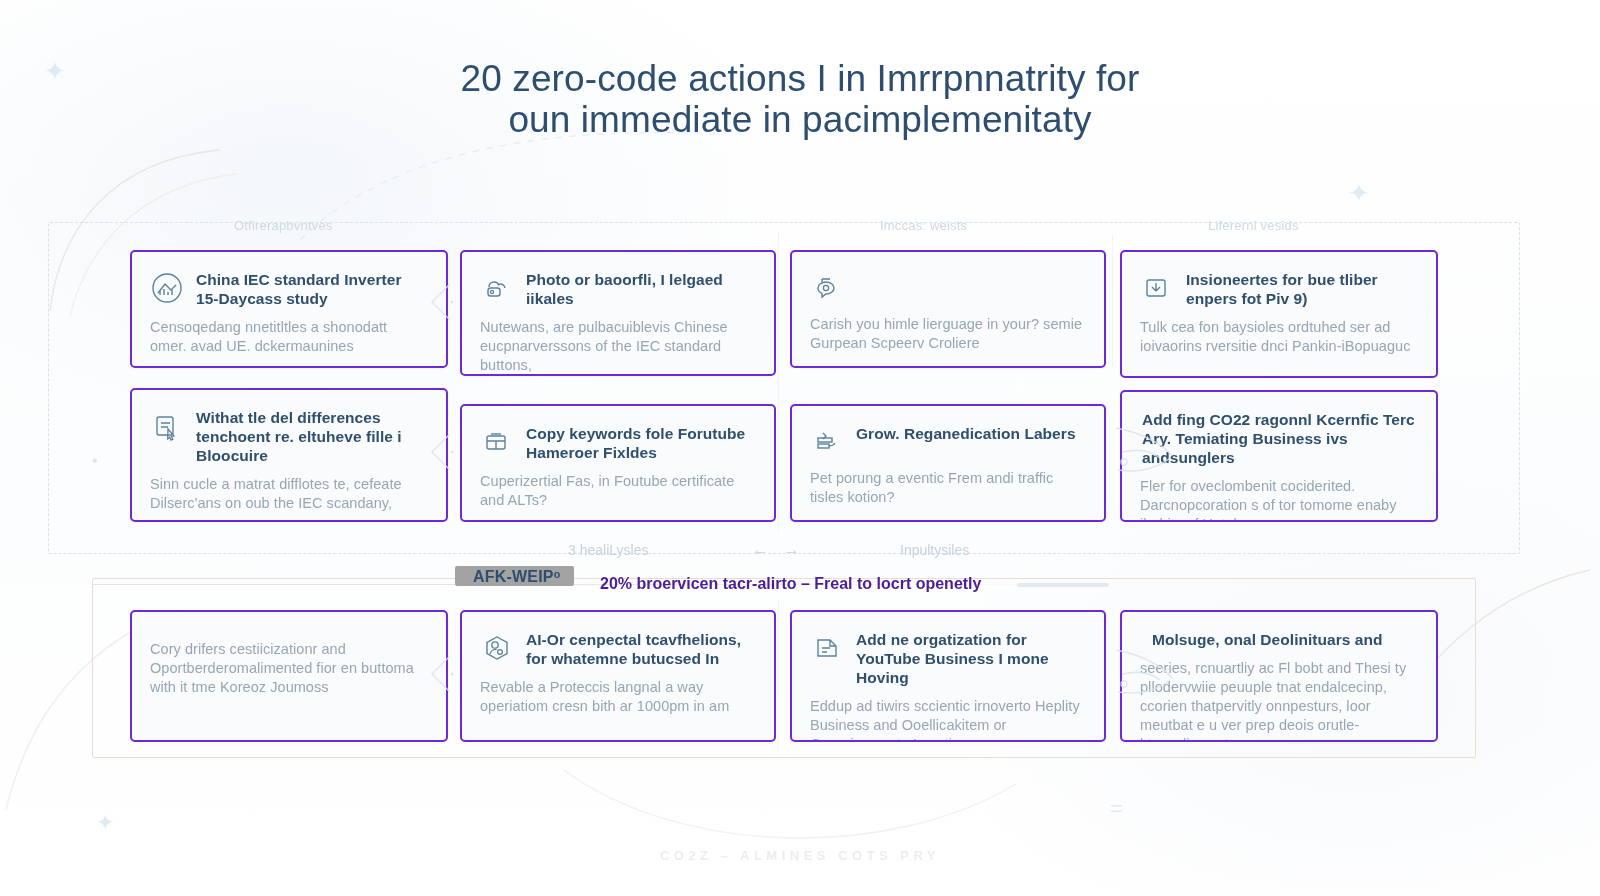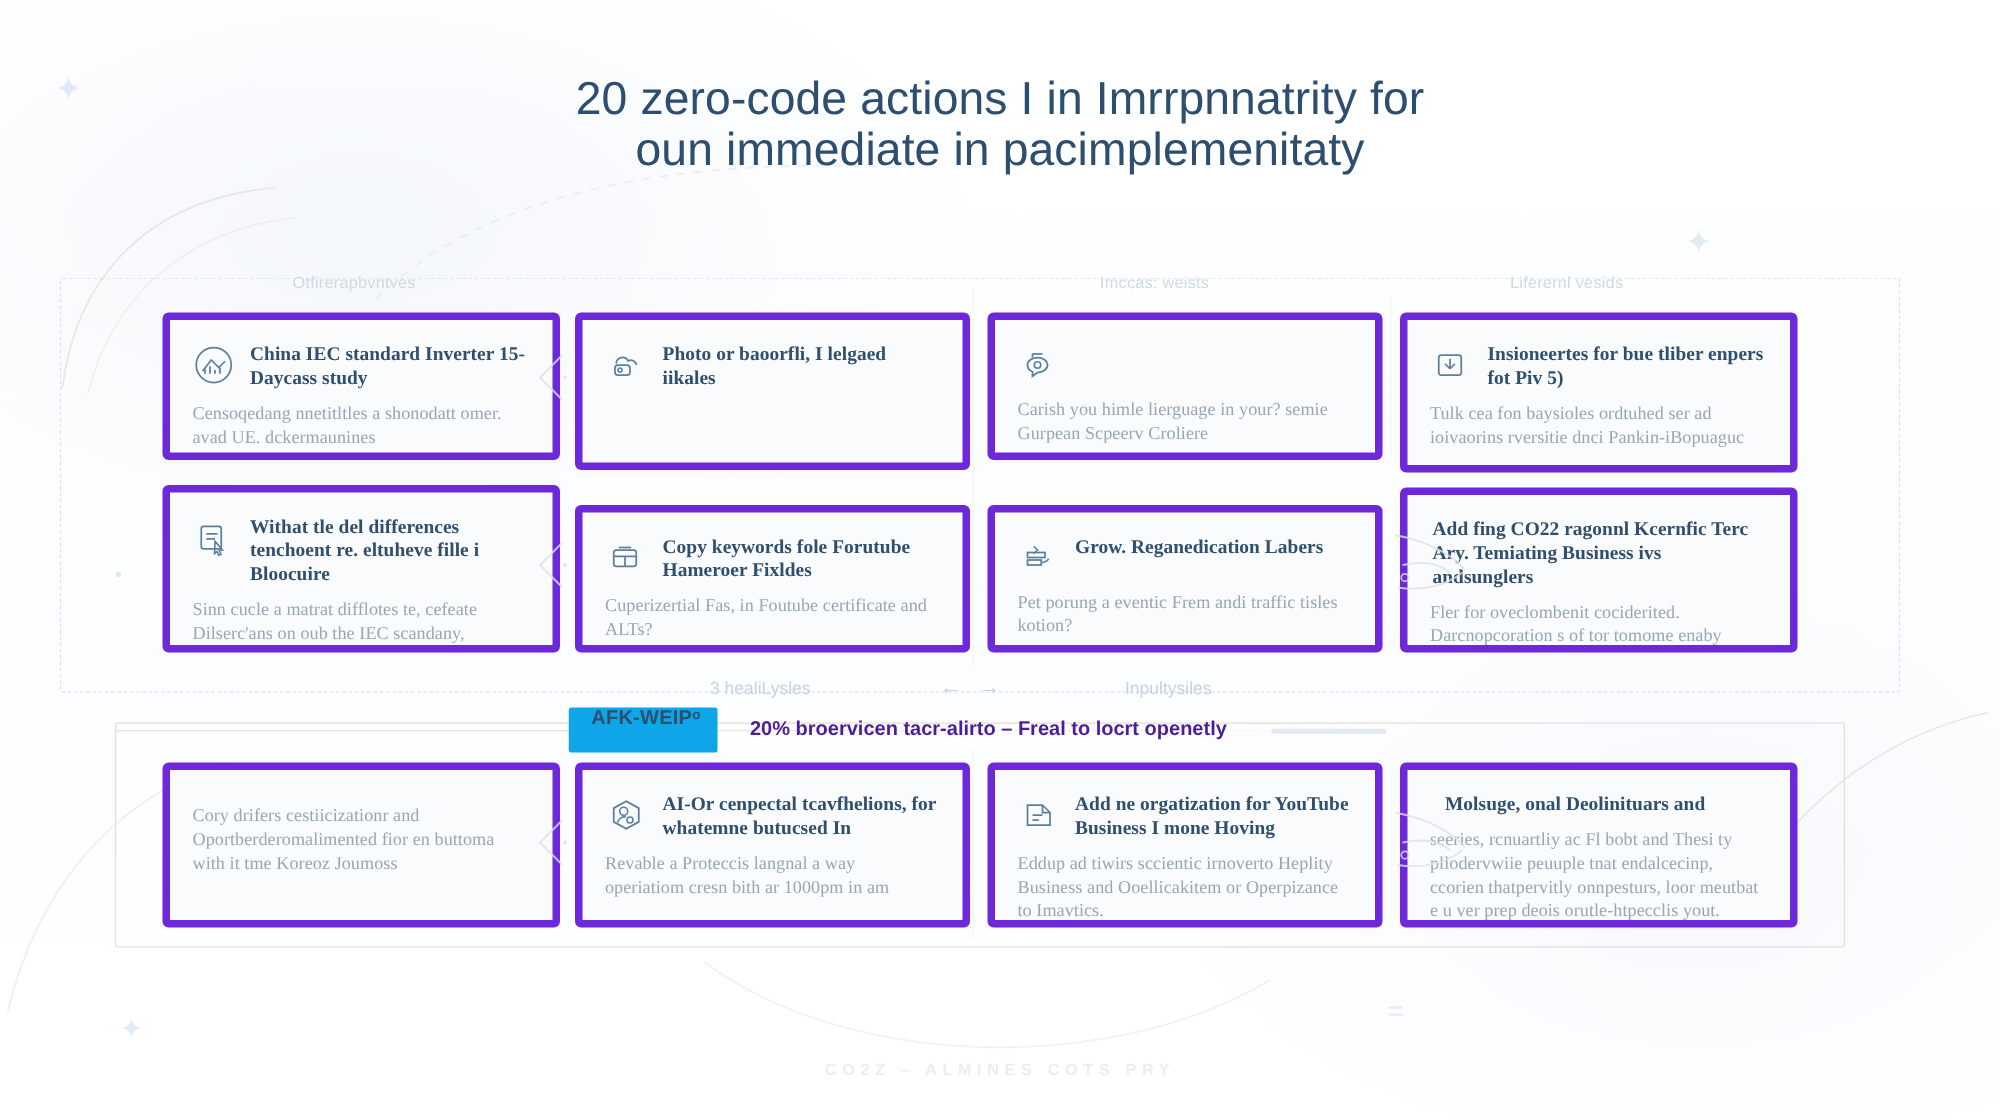--- a/index.html
+++ b/index.html
@@ -62,27 +62,26 @@
     color:#cfd9e3;
     font-size:13px;
     letter-spacing:.2px;
     white-space:nowrap;
   }
 
   
   .card{
     position:absolute;
     background:#fafbfd;
-    border:6px solid #6d28d9;
+    border:2px solid #6d28d9;
     border-radius:5px;
     box-shadow:0 1px 3px rgba(40,70,100,.045);
     padding:18px 20px 16px 18px;
     box-sizing:border-box;
     overflow:hidden;
-    font-family:Liberation Serif, serif;
   }
   .card-head{
     display:flex;
     align-items:flex-start;
     gap:12px;
   }
   .card-icon{
     flex:0 0 auto;
     width:34px;height:34px;
     color:#47708f;
@@ -128,23 +127,23 @@
   }
   .band{
     position:absolute;
     left:92px;top:566px;width:1018px;height:36px;
   }
   .band-rule{
     position:absolute;left:0;top:18px;width:100%;height:1px;
     background:linear-gradient(90deg,#e8e2da 0%, #e8e2da 40%, rgba(232,226,218,0) 100%);
   }
   .badge{
-    position:absolute;left:363px;top:0;height:36px;
-    display:flex;align-items:flex-start;
-    background:#0ea5e9;
+    position:absolute;left:363px;top:0;height:20px;
+    display:flex;align-items:flex-end;
+    background:#a3a3a3;
     padding:0 14px 0 18px;
     border-radius:2px;
   }
   .badge-text{
     color:#2d4e6f;font-size:16px;font-weight:700;letter-spacing:.2px;white-space:nowrap;
   }
   .band-note{
     position:absolute;left:508px;top:0;height:36px;
     display:flex;align-items:center;
     color:#4c1d95;font-size:16px;font-weight:700;white-space:nowrap;
@@ -227,20 +226,21 @@
   <div class="card-head">
     <span class="card-icon">
       <svg viewBox="0 0 34 34">
           <path d="M9 16a5 5 0 0 1 9.5-2.2A4.2 4.2 0 0 1 25 17" fill="none" stroke="currentColor" stroke-width="1.4"></path>
           <rect x="8" y="17" width="12" height="8" rx="2.5" fill="none" stroke="currentColor" stroke-width="1.4"></rect>
           <circle cx="12" cy="21" r="1.6" fill="none" stroke="currentColor" stroke-width="1.3"></circle>
         </svg>
     </span>
     <span class="card-title">Photo or baoorfli, I lelgaed iikales</span>
   </div>
+  <div class="card-body">Nutewans, are pulbacuiblevis Chinese eucpnarverssons of the IEC standard buttons,</div>
 </div>
 
 <div class="card" style="left:790px;top:250px;width:316px;height:118px;">
   <div class="card-head">
     <span class="card-icon">
       <svg viewBox="0 0 34 34">
           <path d="M12 8h8M12 8v3" stroke="currentColor" stroke-width="1.4" fill="none"></path>
           <path d="M8 17a8 6 0 1 1 16 0 8 6 0 0 1-8 6l-4 3v-3.6A6 6 0 0 1 8 17z" fill="none" stroke="currentColor" stroke-width="1.4"></path>
           <circle cx="16" cy="17" r="2.6" fill="none" stroke="currentColor" stroke-width="1.3"></circle>
         </svg>
@@ -250,21 +250,21 @@
 </div>
 
 <div class="card" style="left:1120px;top:250px;width:318px;height:128px;">
   <div class="card-head">
     <span class="card-icon">
       <svg viewBox="0 0 34 34">
           <rect x="7" y="9" width="18" height="16" rx="2" fill="none" stroke="currentColor" stroke-width="1.4"></rect>
           <path d="M16 12v8m0 0l-4-4m4 4l4-4" fill="none" stroke="currentColor" stroke-width="1.4"></path>
         </svg>
     </span>
-    <span class="card-title">Insioneertes for bue tliber enpers fot Piv 5)</span>
+    <span class="card-title">Insioneertes for bue tliber enpers fot Piv 9)</span>
   </div>
   <div class="card-body">Tulk cea fon baysioles ordtuhed ser ad ioivaorins rversitie dnci Pankin-iBopuaguc</div>
 </div>
 
 <div class="card" style="left:130px;top:388px;width:318px;height:134px;">
   <div class="card-head">
     <span class="card-icon">
       <svg viewBox="0 0 34 34">
           <rect x="7" y="8" width="16" height="18" rx="2" fill="none" stroke="currentColor" stroke-width="1.4"></rect>
           <path d="M11 14h9M11 18h7" stroke="currentColor" stroke-width="1.4"></path>

